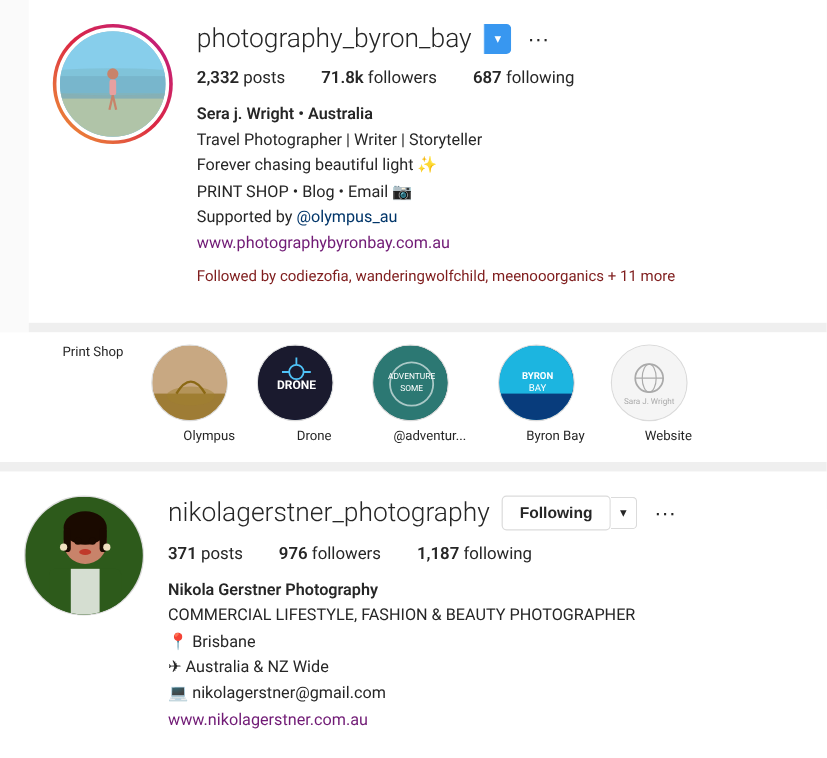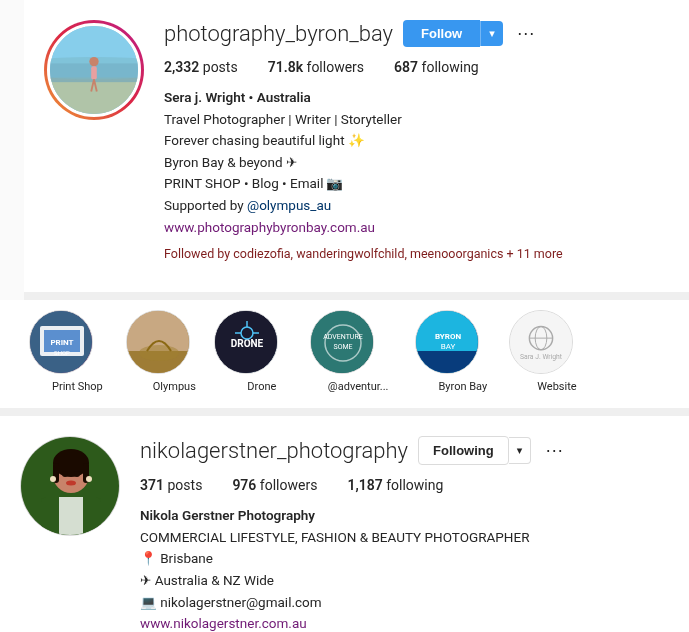--- a/index.html
+++ b/index.html
@@ -264,21 +264,20 @@
             <line x1="47" y1="57" x2="50" y2="70" stroke="#c8836a" stroke-width="2"></line>
           </svg>
         </div>
       </div>
     </div>
 
     <div class="profile-info">
       <div class="profile-name-row">
         <span class="profile-username">photography_byron_bay</span>
         <div class="btn-follow-wrap">
-          <button class="btn-follow">Follow</button>
           <button class="btn-dropdown">▾</button>
         </div>
         <button class="btn-more">···</button>
       </div>
 
       <div class="stats-row">
         <div class="stat-item">
           <strong>2,332</strong>
           <span>posts</span>
         </div>
@@ -289,47 +288,37 @@
         <div class="stat-item">
           <strong>687</strong>
           <span>following</span>
         </div>
       </div>
 
       <div class="bio-section">
         <div class="display-name">Sera j. Wright • Australia</div>
         <div>Travel Photographer | Writer | Storyteller</div>
         <div>Forever chasing beautiful light ✨</div>
-        <div>Byron Bay &amp; beyond ✈</div>
         <div>PRINT SHOP • Blog • Email 📷</div>
         <div>
           <span>Supported by </span><a href="#" class="mention">@olympus_au</a>
         </div>
         <div>
           <a href="#">www.photographybyronbay.com.au</a>
         </div>
       </div>
 
       <div class="followed-by">Followed by codiezofia, wanderingwolfchild, meenooorganics + 11 more</div>
     </div>
   </div>
 </div>
 
 <div class="highlights-row">
 
   <div class="highlight-item">
-    <div class="highlight-circle hl-printshop">
-      <svg width="64" height="64" viewBox="0 0 64 64">
-        <rect width="64" height="64" fill="#3a6186"></rect>
-        <rect x="10" y="15" width="44" height="30" rx="2" fill="#fff" opacity="0.9"></rect>
-        <rect x="14" y="19" width="36" height="22" fill="#5b8fcf"></rect>
-        <text x="32" y="34" text-anchor="middle" font-size="8" fill="#fff" font-weight="bold">PRINT</text>
-        <text x="32" y="44" text-anchor="middle" font-size="6" fill="#fff">SHOP</text>
-      </svg>
-    </div>
     <span class="highlight-label">Print Shop</span>
   </div>
 
   <div class="highlight-item">
     <div class="highlight-circle hl-olympus">
       <svg width="64" height="64" viewBox="0 0 64 64">
         <rect width="64" height="64" fill="#c8a882"></rect>
         <rect y="40" width="64" height="24" fill="#8B6914" opacity="0.7"></rect>
         <ellipse cx="32" cy="42" rx="20" ry="8" fill="#a08030" opacity="0.5"></ellipse>
         <path d="M20 40 Q32 20 44 40" fill="none" stroke="#8B6914" stroke-width="2"></path>

